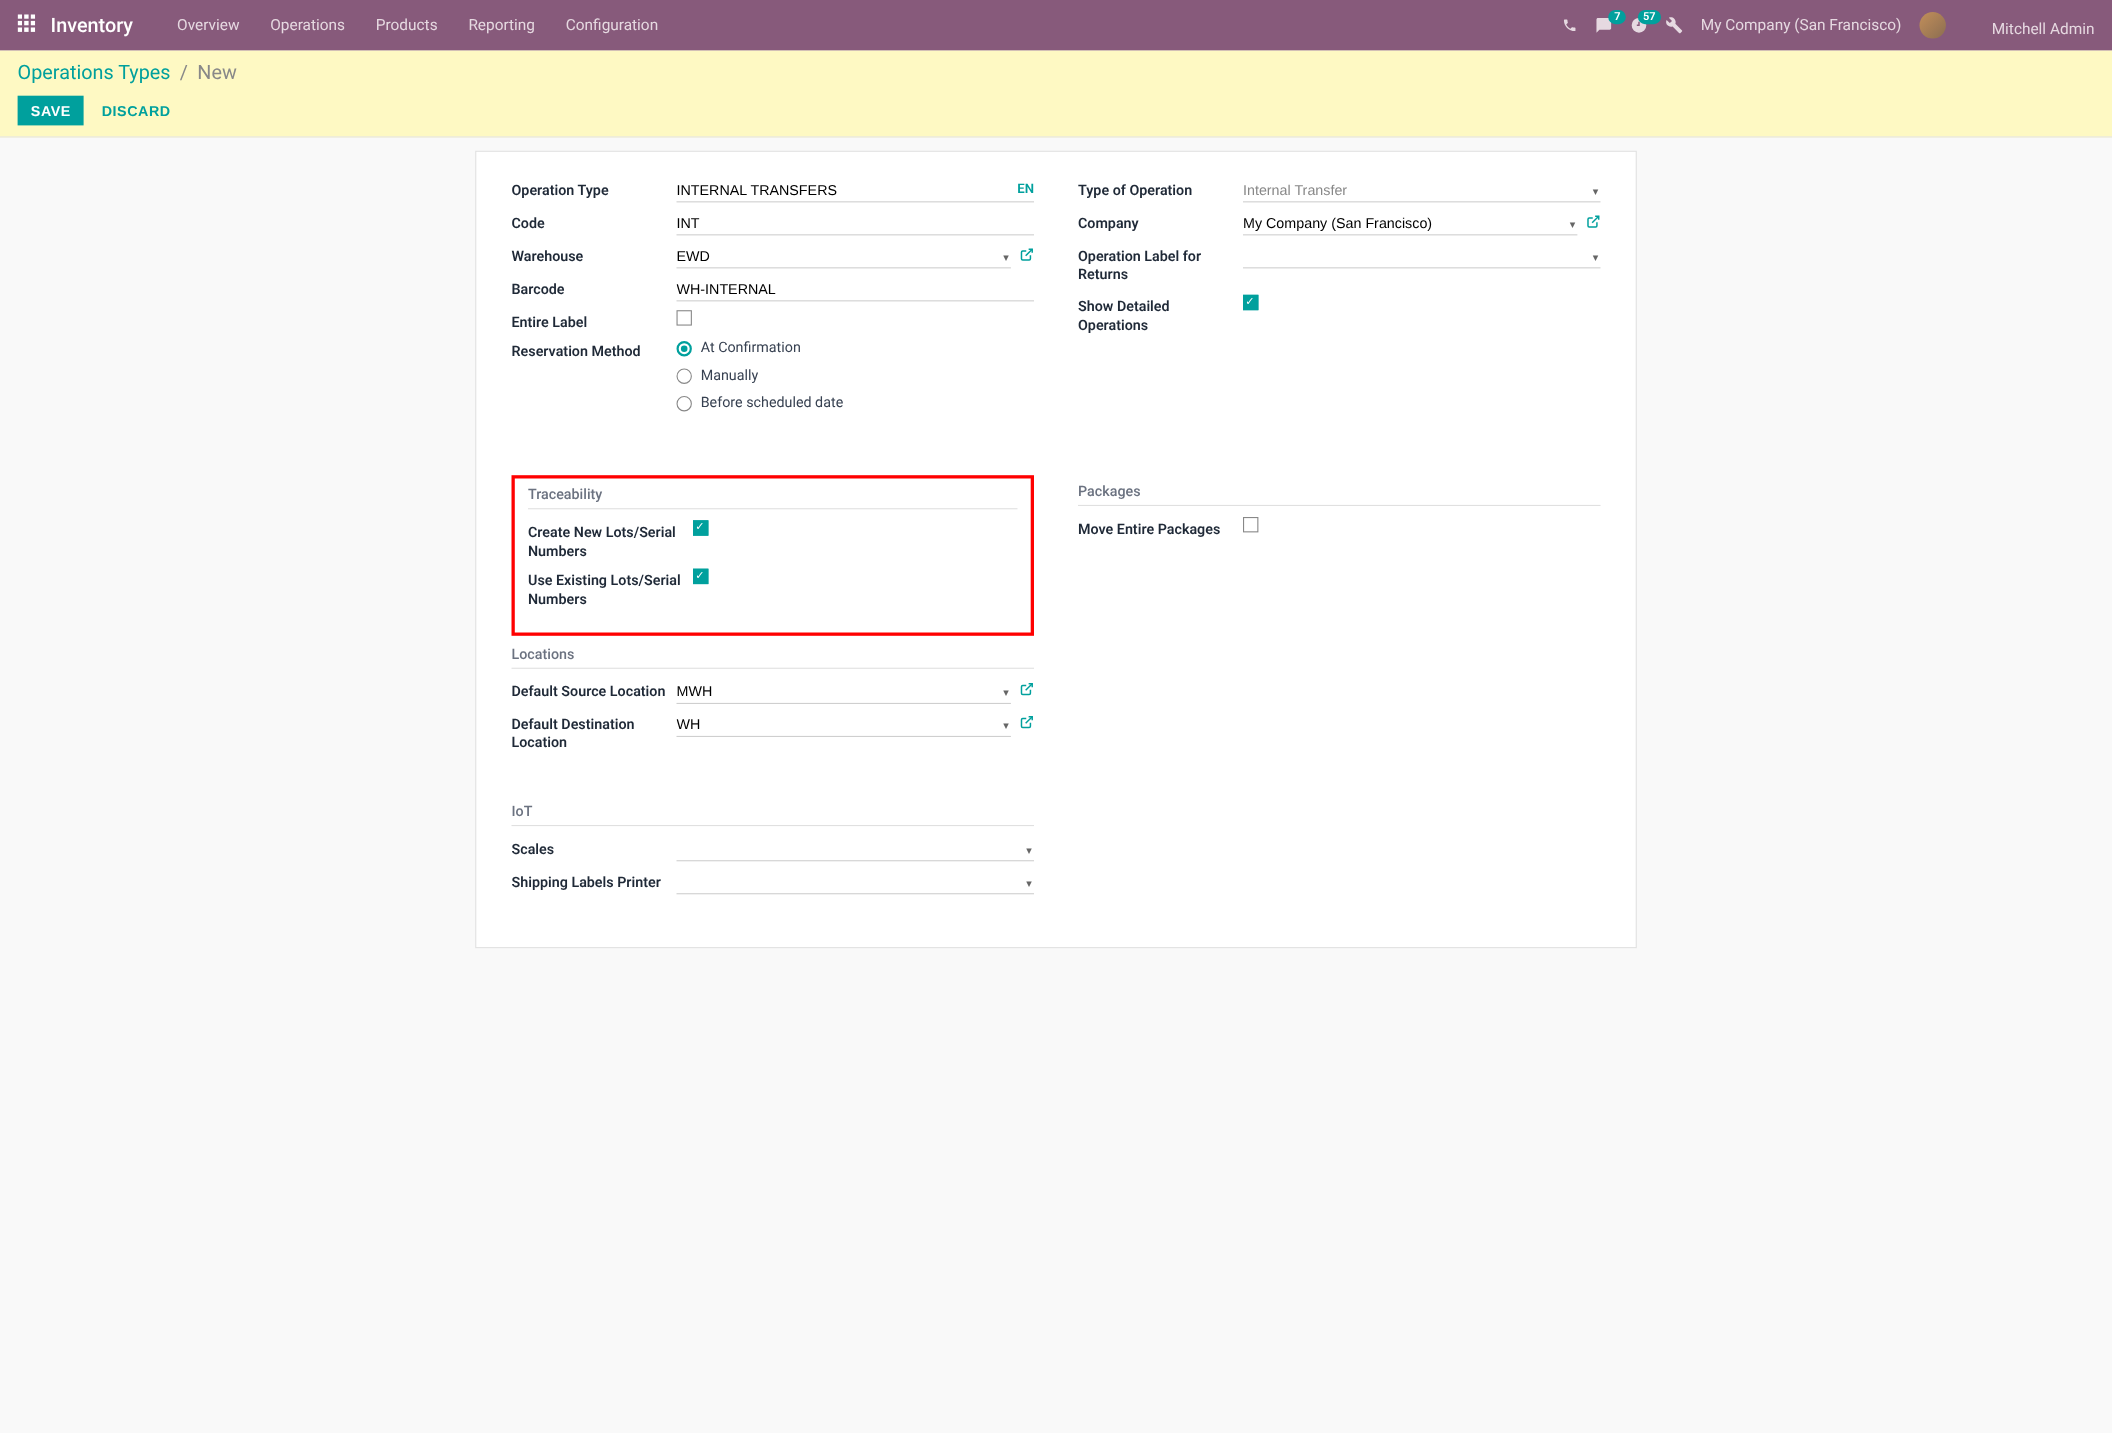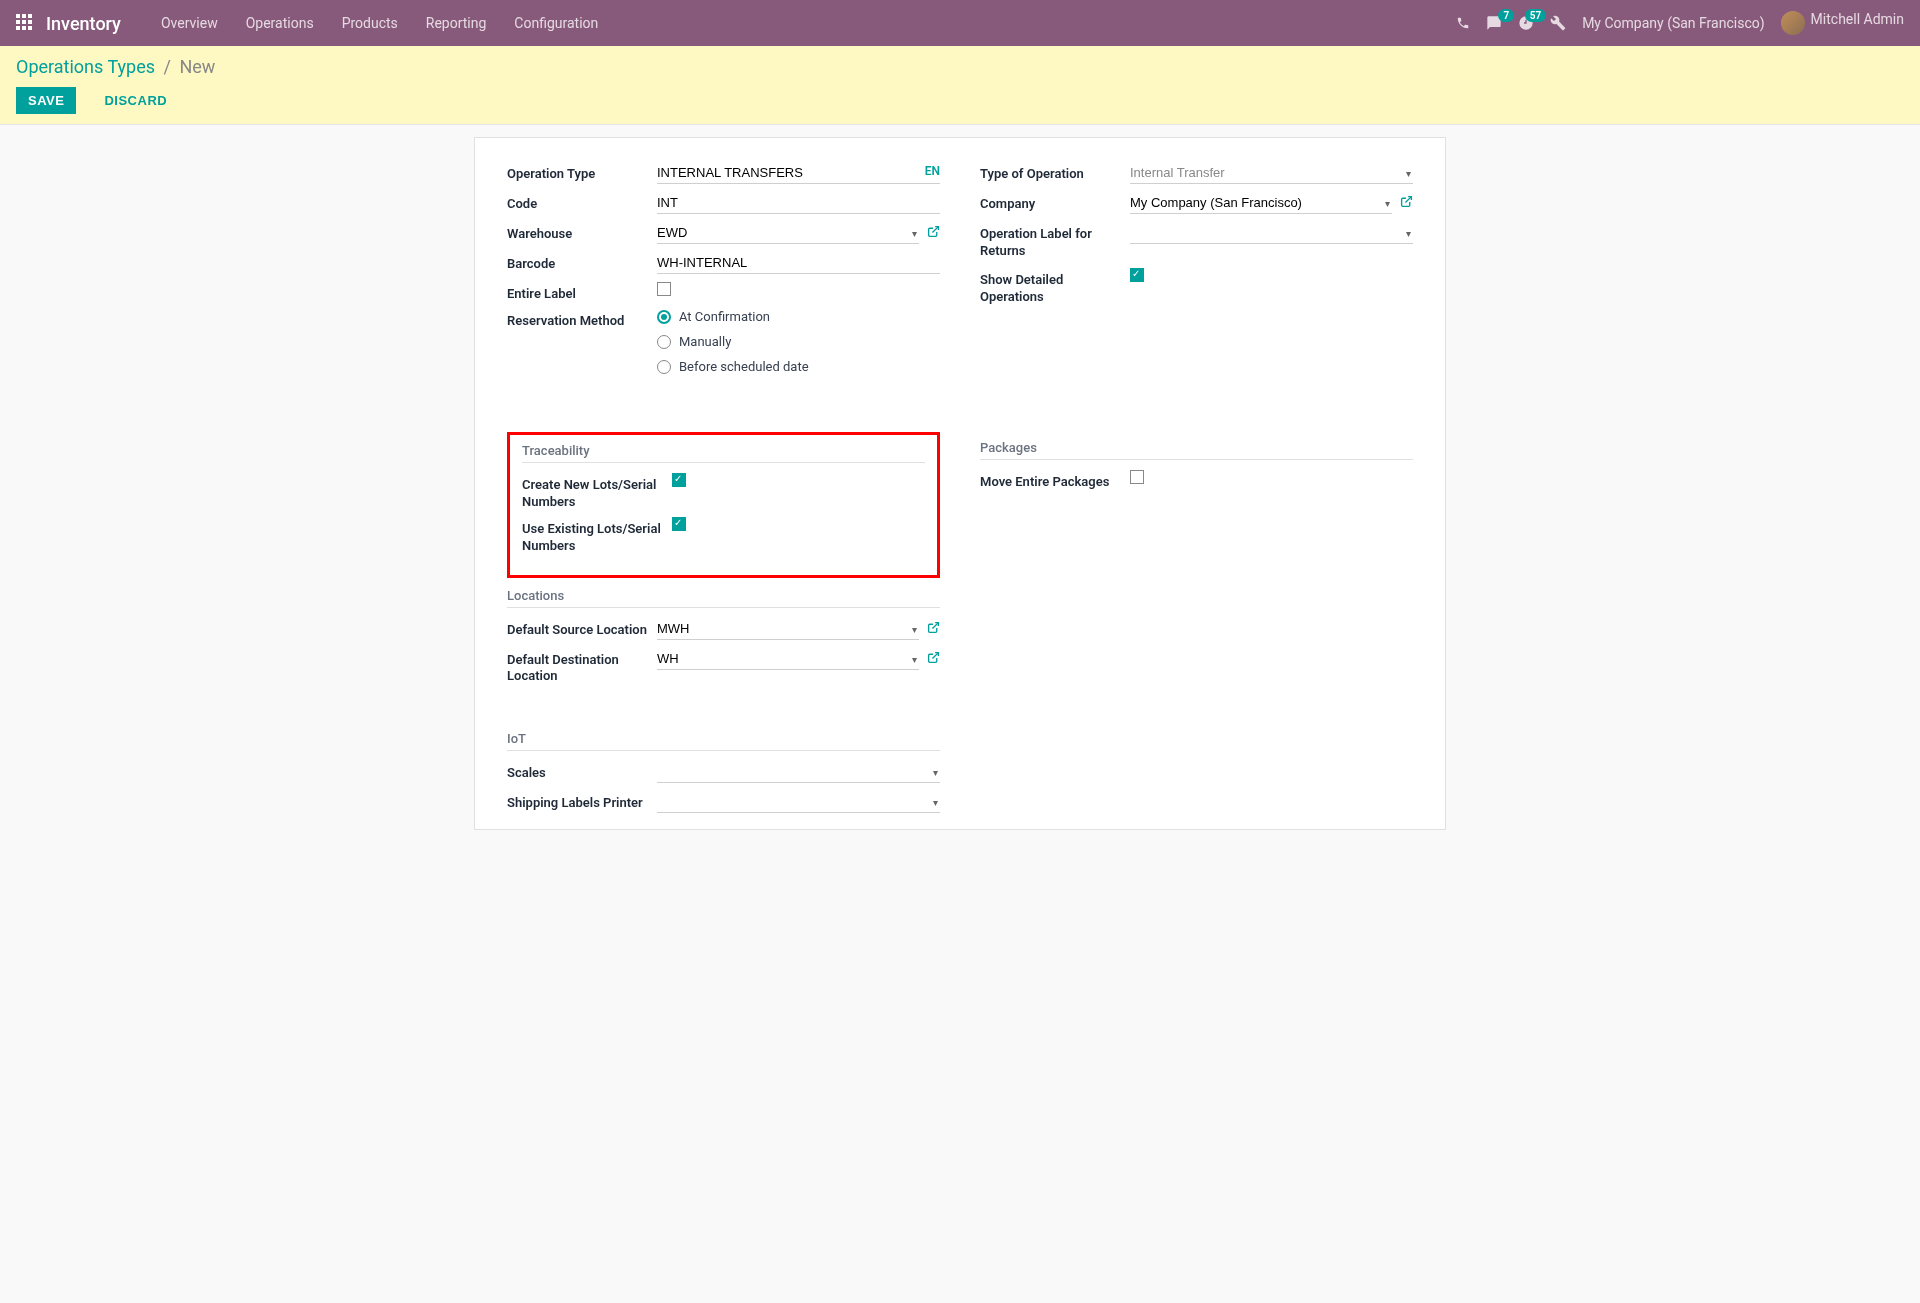--- a/index.html
+++ b/index.html
@@ -11,35 +11,35 @@
 .apps-icon svg { fill: #fff; }
 .brand { font-size: 18px; font-weight: 500; margin-right: 28px; }
 .nav-links { display: flex; gap: 4px; }
 .nav-link { padding: 6px 12px; color: #e6d9e1; cursor: pointer; font-size: 14px; }
 .nav-right { margin-left: auto; display: flex; align-items: center; gap: 16px; }
 .nav-icon { position: relative; cursor: pointer; display: flex; align-items: center; }
 .nav-icon svg { fill: #e6d9e1; }
 .badge { position: absolute; top: -6px; right: -12px; background: #00a09d; color: #fff; font-size: 10px; padding: 1px 5px; border-radius: 9px; font-weight: 600; }
 .company-name { font-size: 14px; color: #e6d9e1; cursor: pointer; }
 .avatar { width: 24px; height: 24px; border-radius: 50%; background: linear-gradient(135deg,#c28f5a,#8b6d51); display:inline-block; margin-right:6px; vertical-align:middle; }
-.user-block { display:flex; align-items:flex-start; cursor:pointer; color:#e6d9e1; font-size:14px; }
+.user-block { display:flex; align-items:flex-end; cursor:pointer; color:#e6d9e1; font-size:14px;gap:36px; }
 
 
 .action-area { background:#fef9c3; padding: 10px 16px 10px 16px; border-bottom:1px solid #e5e5e5; }
 .breadcrumb { font-size: 18px; margin-bottom: 10px; }
 .breadcrumb-link { color:#00a09d; cursor:pointer; }
 .breadcrumb-sep { color:#888; margin: 0 4px; }
 .breadcrumb-current { color:#888; }
-.action-buttons { display:flex; gap:24px; align-items:center; }
+.action-buttons { display:flex; gap:12px; align-items:center; }
 .btn-primary { background:#00a09d; color:#fff; border:none; padding: 6px 12px; font-size:13px; font-weight:600; letter-spacing:0.5px; cursor:pointer; }
 .btn-link { background:none; border:none; color:#00a09d; font-size:13px; font-weight:600; letter-spacing:0.5px; cursor:pointer; padding:6px 4px; }
 
 
 .main-wrap { display:flex; justify-content:center; padding: 12px 0 40px; }
-.sheet { background:#fff; border:1px solid #e0e0e0; width: 972px; padding: 24px 32px 8px 32px; }
+.sheet { background:#fff; border:1px solid #e0e0e0; width: 1056px; padding: 24px 32px 40px 32px; }
 
 .form-cols { display:flex; gap: 40px; }
 .form-col { flex:1; }
 
 .field-row { display:flex; margin-bottom: 8px; align-items:flex-start; }
 .field-label { width: 150px; flex-shrink:0; font-weight:600; color:#1f2937; padding-top:4px; font-size:13px; }
 .field-value { flex:1; position:relative; }
 
 .text-input { width:100%; border:none; border-bottom:1px solid #cfcfcf; padding: 3px 0; font-size:13px; background:transparent; }
 .select-wrap { position:relative; }

